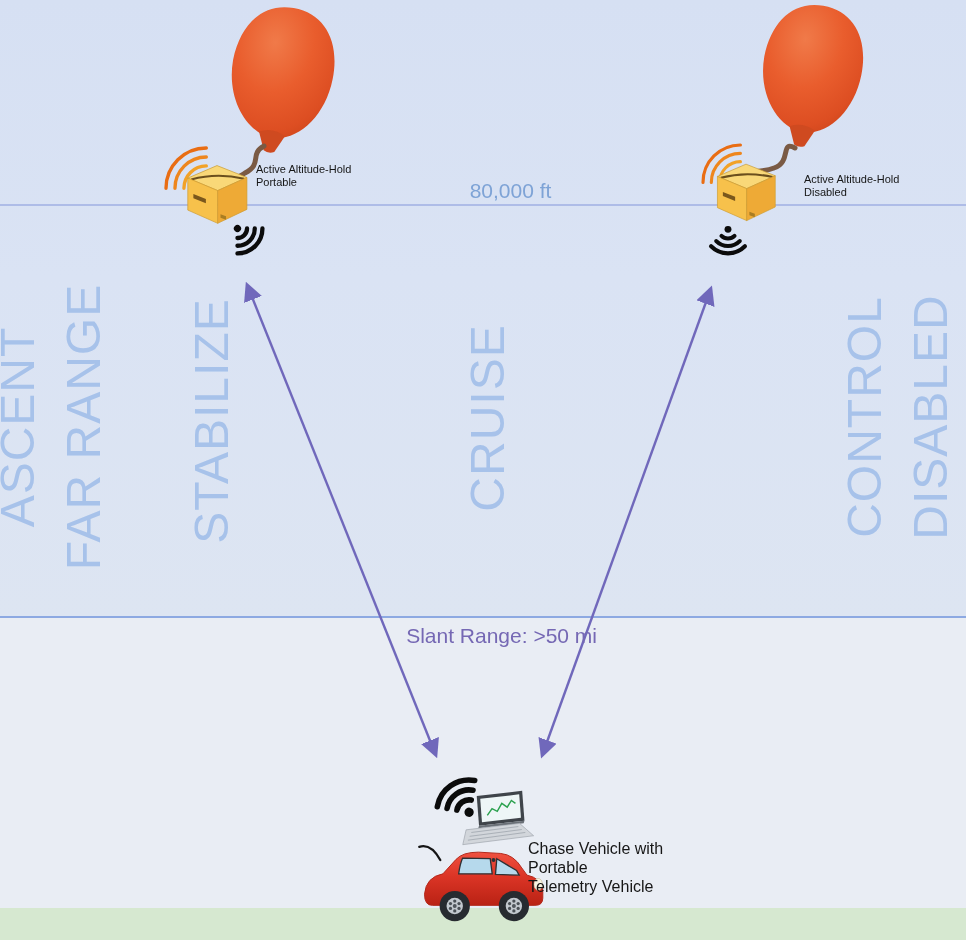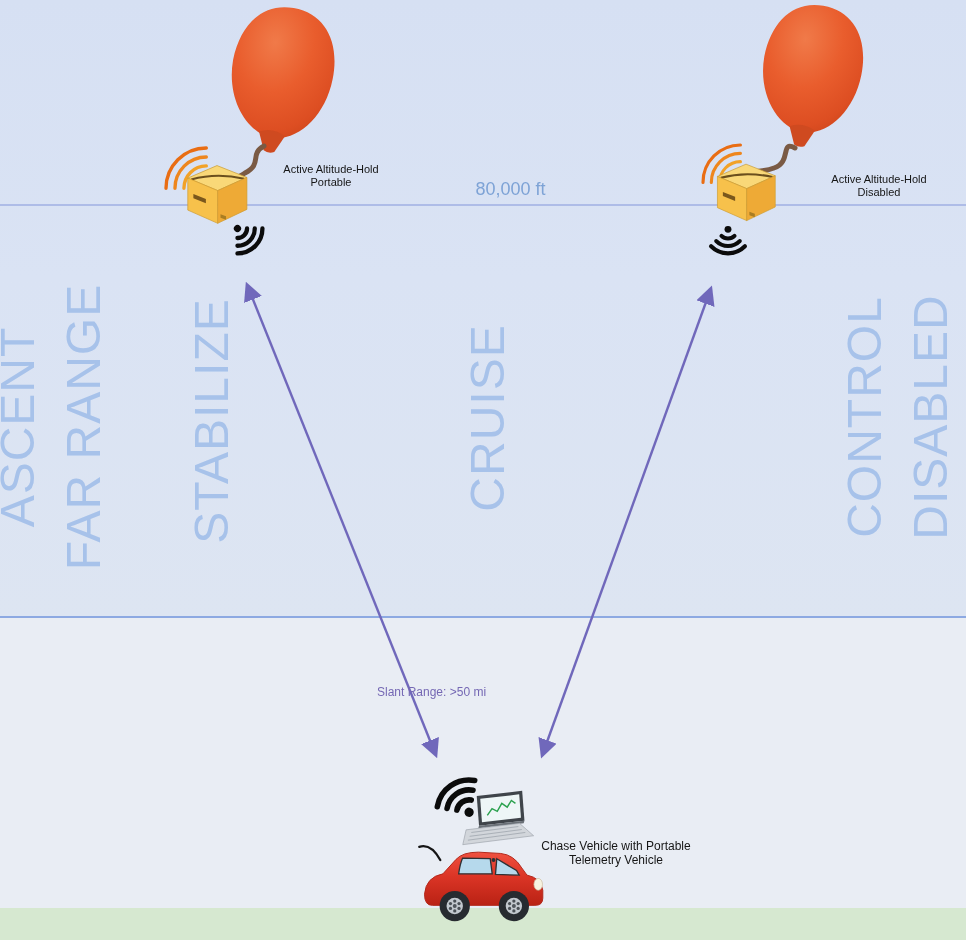--- a/index.html
+++ b/index.html
@@ -18,26 +18,26 @@
   
   .phase{
     color:#a7c2ea;font-size:48px;line-height:66px;text-align:center;
     transform:rotate(-90deg);white-space:nowrap;letter-spacing:1px;
   }
   .phase-left{left:-109px;top:361px;width:320px;height:132px;}
   .phase-stabilize{left:52px;top:388px;width:320px;height:66px;}
   .phase-cruise{left:328px;top:385px;width:320px;height:66px;}
   .phase-right{left:738px;top:351px;width:320px;height:132px;}
   
-  .altitude-label{left:428px;top:179px;width:165px;text-align:center;font-size:18px;color:#7ea3d6;}
-  .slant-label{left:377px;top:685px;width:220px;text-align:left;font-size:12px;color:#7568b4;}
-  .caption{color:#161616;text-align:center;line-height:1.2;}
+  .altitude-label{left:428px;top:179px;width:165px;text-align:center;font-size:21px;color:#7ea3d6;}
+  .slant-label{left:377px;top:624px;width:220px;text-align:right;font-size:21px;color:#7568b4;}
+  .caption{color:#161616;text-align:left;line-height:1.2;}
   .caption-left{left:256px;top:163px;width:150px;font-size:11px;}
   .caption-right{left:804px;top:173px;width:150px;font-size:11px;}
-  .caption-chase{left:528px;top:839px;width:176px;font-size:12px;}
+  .caption-chase{left:528px;top:839px;width:176px;font-size:16px;}
   
   .balloon-l{left:219px;top:2px;width:124px;height:156px;transform:rotate(10deg);}
   .balloon-r{left:751px;top:0px;width:120px;height:152px;transform:rotate(10deg);}
   .rope-l{left:215px;top:140px;width:55px;height:50px;}
   .rope-r{left:740px;top:142px;width:62px;height:42px;}
   .box-l{left:181px;top:160px;width:72px;height:64px;}
   .box-r{left:712px;top:158px;width:68px;height:64px;}
   .radio-l{left:152px;top:134px;width:56px;height:56px;}
   .radio-r{left:690px;top:132px;width:52px;height:52px;}
   .wifi-l{left:224px;top:216px;width:50px;height:48px;transform:rotate(135deg);}

